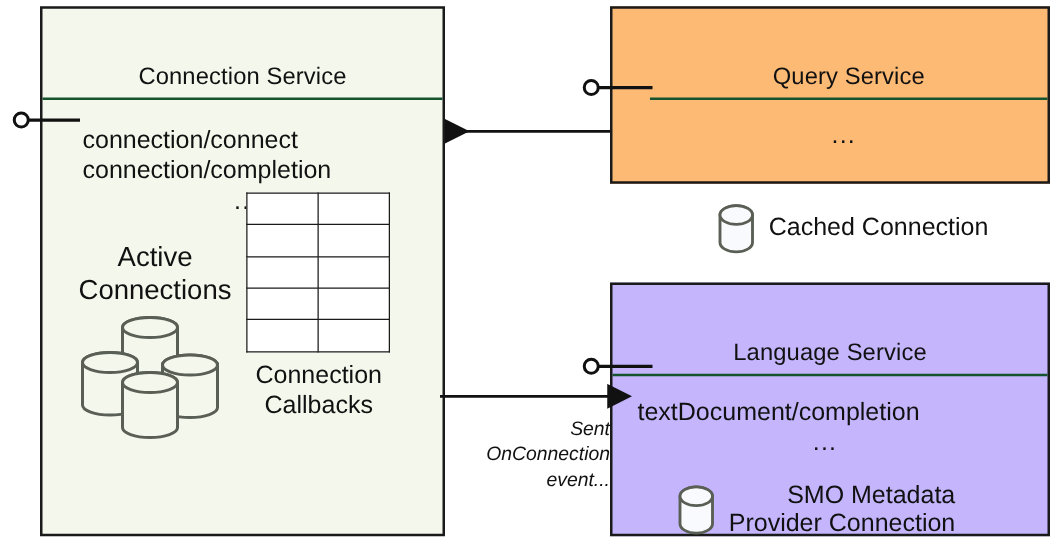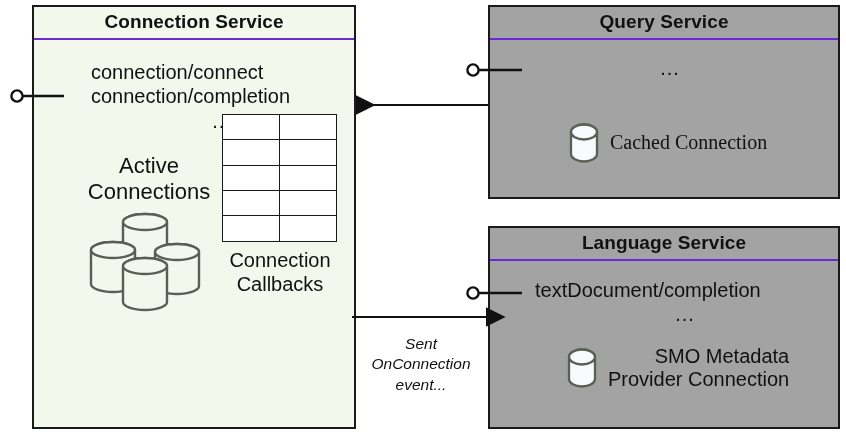--- a/index.html
+++ b/index.html
@@ -23,55 +23,56 @@
     position: absolute;
     box-sizing: border-box;
     border: 2px solid #1a1a1a;
     display: flex;
     flex-direction: column;
   }
   .comp-title {
     box-sizing: border-box;
     width: 100%;
     text-align: center;
-    font-weight: bold;
+    font-weight: normal;
     font-size: 19px;
     color: #111111;
-    border-bottom: 2px solid #6d28d9;
+    border-bottom: 2px solid #14532d;
     padding: 4px 0 5px 0;
     line-height: 1.15;
     letter-spacing: 0.1px;
+    margin-top: 40px;
   }
   .comp-body {
     position: relative;
     flex: 1;
     box-sizing: border-box;
-    margin-left: 25px;
   }
 
   #connection-service {
     left: 32px;
     top: 5px;
     width: 324px;
     height: 424px;
     background: #f4f7ec;
   }
   #query-service {
     left: 488px;
     top: 5px;
     width: 352px;
-    height: 194px;
-    background: #a3a3a3;
+    height: 142px;
+    background: #fdba74;
+    padding-left: 30px;
   }
   #language-service {
     left: 488px;
     top: 226px;
     width: 352px;
     height: 203px;
-    background: #a3a3a3;
+    background: #c4b5fd;
   }
 
   
   .op-list {
     position: absolute;
     font-size: 20px;
     color: #111111;
     line-height: 1.22;
   }
   .op-line { white-space: nowrap; }
@@ -227,21 +228,21 @@
   </div>
 
   <div class="component" id="query-service">
     <div class="comp-title">Query Service</div>
     <div class="comp-body">
 
       <div class="op-list" style="left:30px; top:16px; width:250px;">
         <div class="op-ellipsis">...</div>
       </div>
 
-      <div class="icon-caption" style="left:52px; top:81px;font-family:Liberation Serif, serif;">
+      <div class="icon-caption" style="left:52px; top:81px;">
         <span>
           <svg class="cyl" width="34" height="44" viewBox="0 0 34 44">
             <g fill="#f9fafd" stroke="#5a5f55" stroke-width="2.3">
               <path d="M4,11 a13,7.5 0 0 1 26,0 v22 a13,7.5 0 0 1 -26,0 z"></path>
               <ellipse cx="17" cy="11" rx="13" ry="7.5"></ellipse>
             </g>
           </svg>
         </span>
         <span class="cap">Cached Connection</span>
       </div>
@@ -302,19 +303,19 @@
 
   <svg class="arrow-svg" style="left:348px; top:308px;" width="148" height="20">
     <defs>
       <marker id="arrowhead-right" markerWidth="9" markerHeight="9" refX="1" refY="4.5" orient="auto" markerUnits="strokeWidth">
         <path d="M0,0 L0,9 L9,4.5 z" fill="#111111"></path>
       </marker>
     </defs>
     <line x1="4" y1="9" x2="140" y2="9" stroke="#111111" stroke-width="2.2" marker-end="url(#arrowhead-right)"></line>
   </svg>
 
-  <div class="arrow-label" style="left:354px; top:334px; width:134px;">
+  <div class="arrow-label" style="left:354px; top:334px; width:134px;text-align:right;">
     <div>Sent</div>
     <div>OnConnection</div>
     <div>event...</div>
   </div>
 
 </div>
 
 </body></html>

